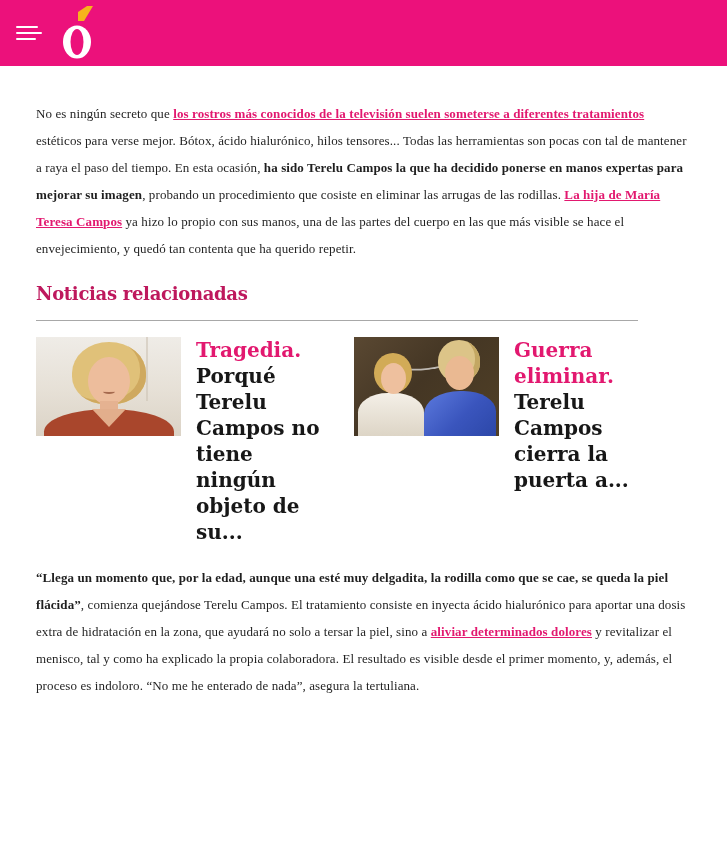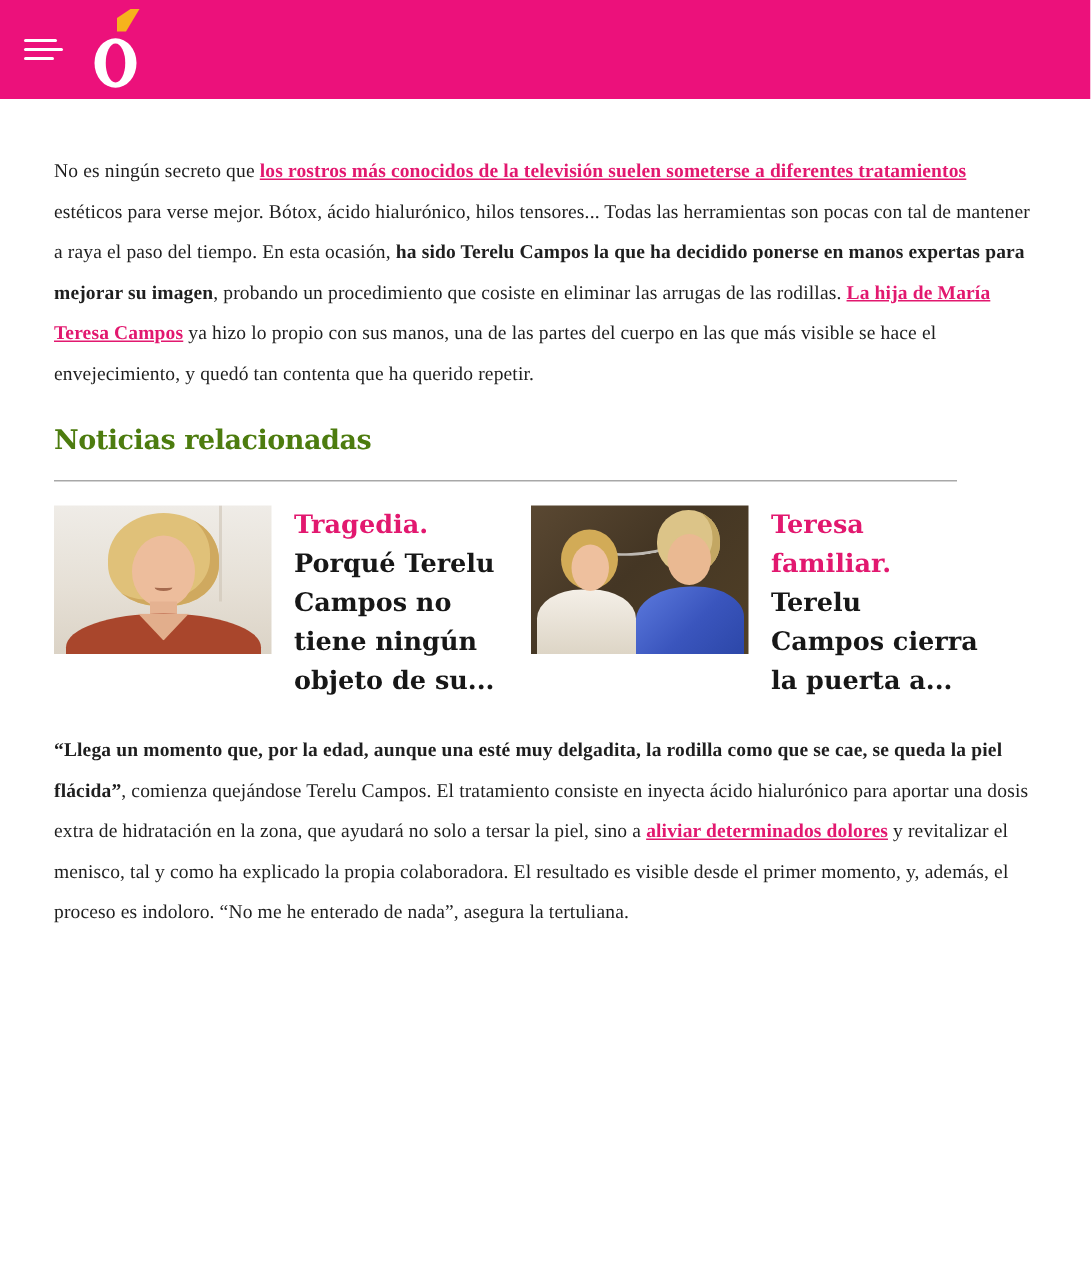--- a/index.html
+++ b/index.html
@@ -24,27 +24,27 @@
 
   
   main{padding:34px 36px 0 36px;width:727px;}
   .para{font-size:13px;line-height:27px;letter-spacing:0.1px;}
   .para-1{margin-bottom:21px;}
   .seg-plain{color:var(--text);}
   .seg-bold{color:var(--text);font-weight:bold;}
   .seg-link{color:var(--link);font-weight:bold;text-decoration:underline;cursor:pointer;}
 
   
-  .related-heading{font-family:"DejaVu Serif",serif;font-weight:bold;font-size:18px;letter-spacing:-0.3px;color:#4d7c0f;margin-bottom:16px;}
+  .related-heading{font-family:"DejaVu Serif",serif;font-weight:bold;font-size:18px;letter-spacing:-0.3px;color:#be185d;margin-bottom:16px;}
   .divider{border:none;border-top:1px solid var(--divider);width:602px;margin:0 0 16px 0;}
   .cards{display:flex;gap:18px;margin-bottom:19px;}
   .card{display:flex;gap:15px;width:300px;text-decoration:none;color:inherit;cursor:pointer;}
   .thumb{width:145px;height:99px;position:relative;overflow:hidden;flex-shrink:0;}
   .thumb div{position:absolute;}
-  .card-text{font-family:"DejaVu Serif",serif;font-weight:bold;font-size:17px;line-height:26px;width:140px;color:#171717;}
+  .card-text{font-family:"DejaVu Serif",serif;font-weight:bold;font-size:20px;line-height:26px;width:140px;color:#171717;}
   .card-tag{color:var(--link);}
 
   
   .thumb-1{background:linear-gradient(180deg,#efece7 0%,#e6e0d6 55%,#dbd3c6 100%);}
   .t1-line{left:110px;top:0;width:2px;height:64px;background:#cfc6b8;opacity:.65;}
   .t1-hair{left:36px;top:5px;width:74px;height:62px;background:#e0c179;border-radius:52% 52% 46% 46%;box-shadow:inset -6px -4px 0 #cfa95f;}
   .t1-face{left:52px;top:20px;width:42px;height:48px;background:#edbd9c;border-radius:50%;}
   .t1-smile{left:67px;top:52px;width:12px;height:5px;border-bottom:2px solid #a56a4e;border-radius:50%;}
   .t1-neck{left:64px;top:64px;width:18px;height:10px;background:#e5b291;}
   .t1-body{left:8px;top:72px;width:130px;height:27px;background:#a9462c;border-radius:60% 60% 0 0/100% 100% 0 0;}
@@ -104,21 +104,21 @@
       <a class="card">
         <div class="thumb thumb-2">
           <div class="t2-neon"></div>
           <div class="t2-body1"></div>
           <div class="t2-hair1"></div>
           <div class="t2-face1"></div>
           <div class="t2-body2"></div>
           <div class="t2-hair2"></div>
           <div class="t2-face2"></div>
         </div>
-        <p class="card-text"><span class="card-tag">Teresa familiar.</span><span> Terelu Campos cierra la puerta a...</span></p>
+        <p class="card-text"><span class="card-tag">Guerra eliminar.</span><span> Terelu Campos cierra la puerta a...</span></p>
       </a>
 
     </div>
   </section>
 
   <p class="para para-2"><span class="seg-bold">“Llega un momento que, por la edad, aunque una esté muy delgadita, la rodilla como que se cae, se queda la piel flácida”</span><span class="seg-plain">, comienza quejándose Terelu Campos. El tratamiento consiste en inyecta ácido hialurónico para aportar una dosis extra de hidratación en la zona, que ayudará no solo a tersar la piel, sino a </span><a class="seg-link">aliviar determinados dolores</a><span class="seg-plain"> y revitalizar el menisco, tal y como ha explicado la propia colaboradora. El resultado es visible desde el primer momento, y, además, el proceso es indoloro. “No me he enterado de nada”, asegura la tertuliana.</span></p>
 
 </main>
 
 </body></html>

